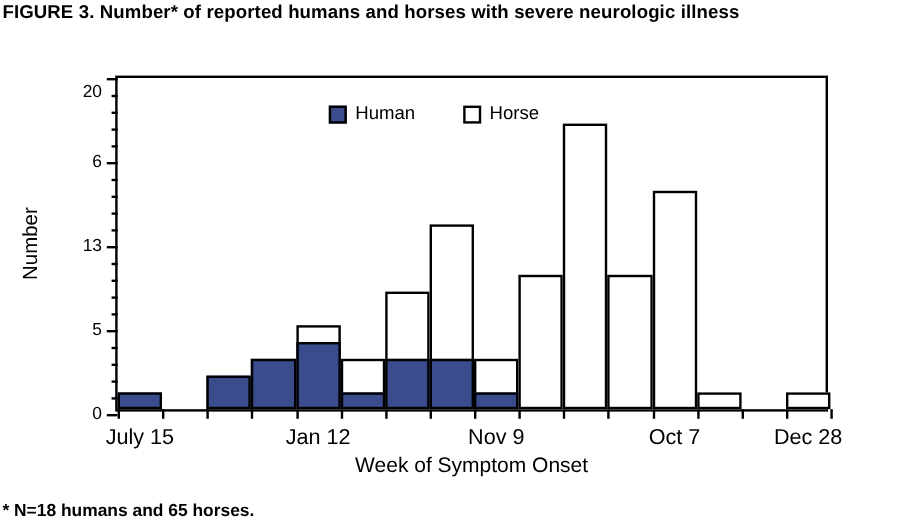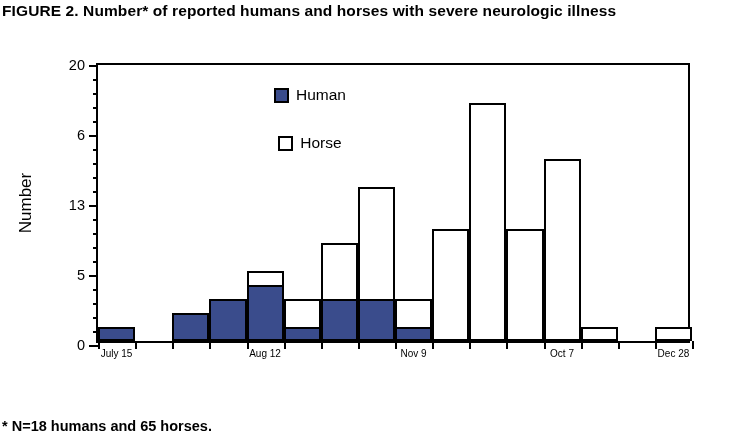--- a/index.html
+++ b/index.html
@@ -125,44 +125,43 @@
   .xtick {
     position: absolute;
     top: 100%;
     width: 0;
     height: 8px;
     border-left: 2.5px solid #000;
   }
   .xlabel-val {
     position: absolute;
     top: 100%;
-    margin-top: 7px;
+    margin-top: 13px;
     transform: translateX(-50%);
-    font-size: 10px;
+    font-size: 18px;
     white-space: nowrap;
   }
   #x-axis-title {
     position: absolute;
     left: 393px;
     top: 325px;
     transform: translateX(-50%);
     font-size: 17.5px;
     white-space: nowrap;
   }
 
   
   #legend {
     position: absolute;
     left: 176px;
     top: 21px;
     display: flex;
     align-items: center;
-    gap: 30px;
+    gap: 40px;
     z-index: 5;
-    flex-direction: column;
   }
   .legend-item {
     display: flex;
     align-items: center;
     gap: 7px;
   }
   .legend-swatch {
     width: 15px;
     height: 15px;
     border: 2.5px solid #000;
@@ -170,21 +169,21 @@
   }
   .legend-text {
     font-size: 15.5px;
     white-space: nowrap;
   }
 </style>
 </head>
 <body>
 
 <div id="figure-title">
-  <span class="line">FIGURE 2. Number* of reported humans and horses with severe neurologic illness</span>
+  <span class="line">FIGURE 3. Number* of reported humans and horses with severe neurologic illness</span>
 </div>
 
 <div id="chart">
 
   <div id="y-axis-title">Number</div>
 
   <div id="plot-frame">
 
     <div id="bars-layer">
         <div class="bar bar-horse" title="Aug 12: 5" style="left: 148.5px; width: 37.125px; height: 70px; background: rgb(255, 255, 255);"></div>
@@ -227,59 +226,60 @@
         <div class="ytick-minor" style="top: 112px;"></div>
         <div class="ytick-minor" style="top: 98px;"></div>
         <div class="ytick-minor" style="top: 84px;"></div>
         <div class="ytick-major" style="top: 70px;"></div>
         <div class="ylabel-val" style="top: 70px;">6</div>
         <div class="ytick-minor" style="top: 56px;"></div>
         <div class="ytick-minor" style="top: 42px;"></div>
         <div class="ytick-minor" style="top: 28px;"></div>
         <div class="ytick-minor" style="top: 14px;"></div>
         <div class="ytick-major" style="top: 0px;"></div>
-        <div class="ylabel-val" style="top: 0px;">20</div>
+        <div class="ylabel-val" style="top: 12px;">20</div>
       </div>
     <div id="x-ticks">
         <div class="xtick" style="left: 0px;"></div>
         <div class="xtick" style="left: 37.125px;"></div>
         <div class="xtick" style="left: 74.25px;"></div>
         <div class="xtick" style="left: 111.375px;"></div>
         <div class="xtick" style="left: 148.5px;"></div>
         <div class="xtick" style="left: 185.625px;"></div>
         <div class="xtick" style="left: 222.75px;"></div>
         <div class="xtick" style="left: 259.875px;"></div>
         <div class="xtick" style="left: 297px;"></div>
         <div class="xtick" style="left: 334.125px;"></div>
         <div class="xtick" style="left: 371.25px;"></div>
         <div class="xtick" style="left: 408.375px;"></div>
         <div class="xtick" style="left: 445.5px;"></div>
         <div class="xtick" style="left: 482.625px;"></div>
         <div class="xtick" style="left: 519.75px;"></div>
         <div class="xtick" style="left: 556.875px;"></div>
         <div class="xtick" style="left: 594px;"></div>
         <div class="xlabel-val" style="left: 18.5625px;">July 15</div>
-        <div class="xlabel-val" style="left: 167.062px;">Aug 12</div>
+        <div class="xlabel-val" style="left: 167.062px;">Jan 12</div>
         <div class="xlabel-val" style="left: 315.562px;">Nov 9</div>
         <div class="xlabel-val" style="left: 464.062px;">Oct 7</div>
         <div class="xlabel-val" style="left: 575.438px;">Dec 28</div>
       </div>
 
     <div id="legend">
         <div class="legend-item">
           <span class="legend-swatch" style="background: rgb(58, 76, 140);"></span>
           <span class="legend-text">Human</span>
         </div>
         <div class="legend-item">
           <span class="legend-swatch" style="background: rgb(255, 255, 255);"></span>
           <span class="legend-text">Horse</span>
         </div>
       </div>
 
   </div>
 
+  <div id="x-axis-title">Week of Symptom Onset</div>
 
 </div>
 
 <div id="footnote">
   <span class="fn-marker">*</span>
   <span>N=18 humans and 65 horses.</span>
 </div>
 
 </body></html>

